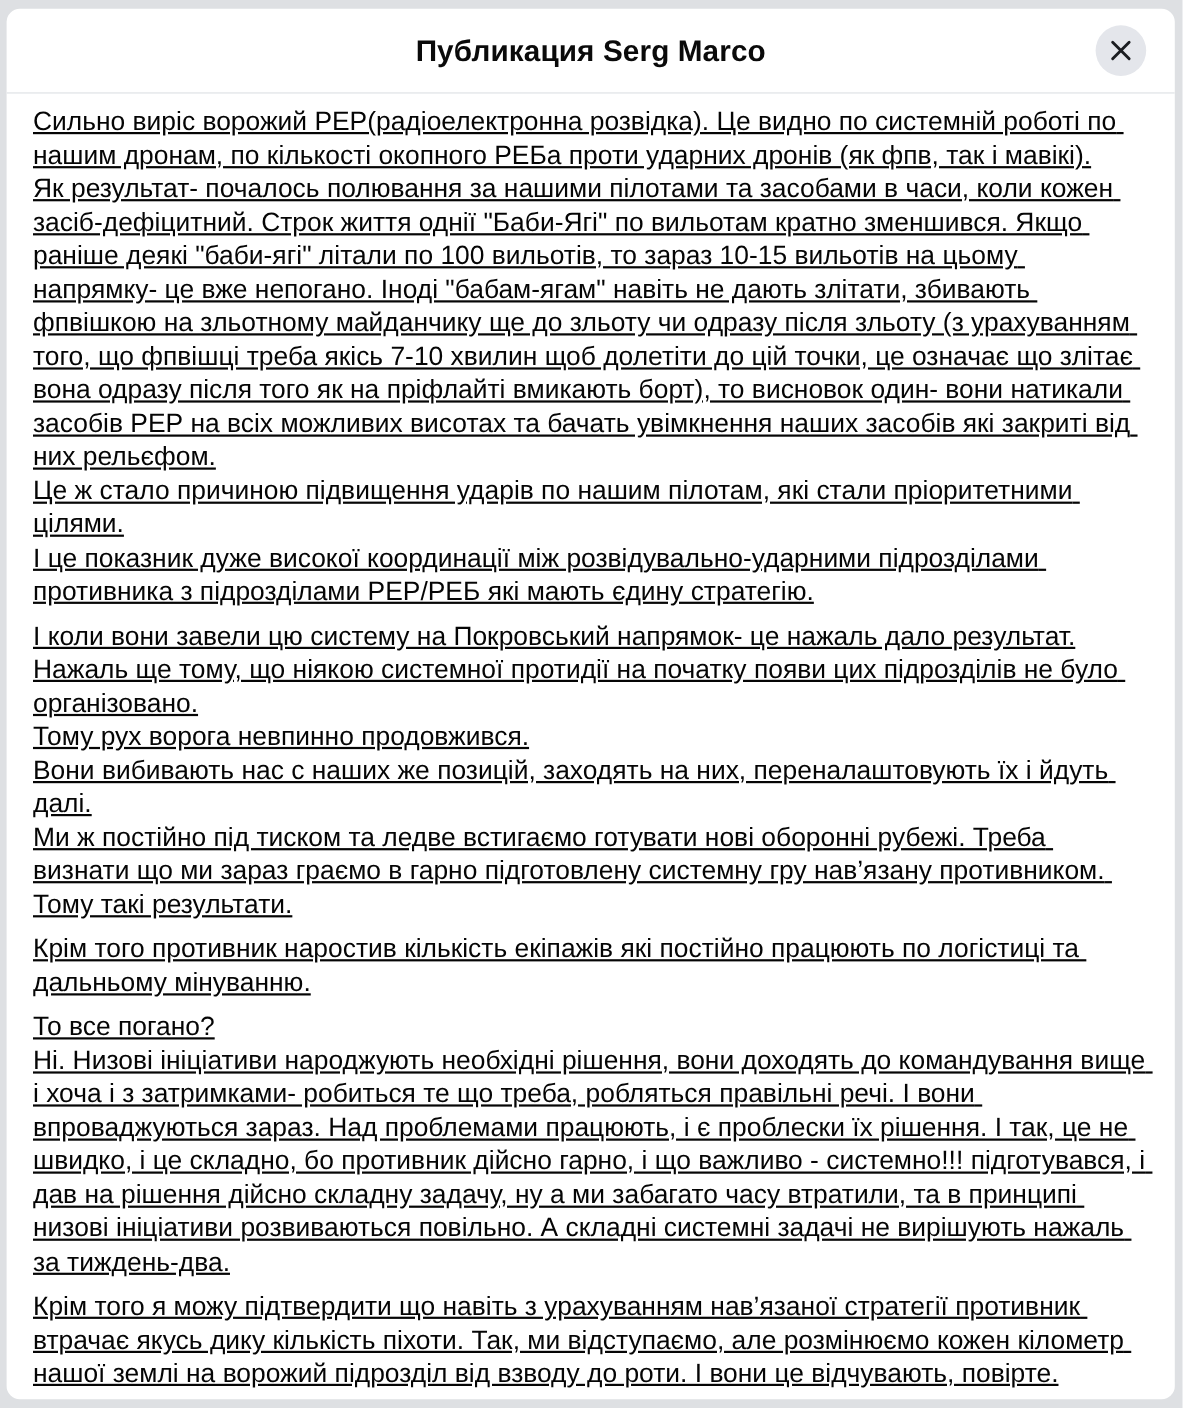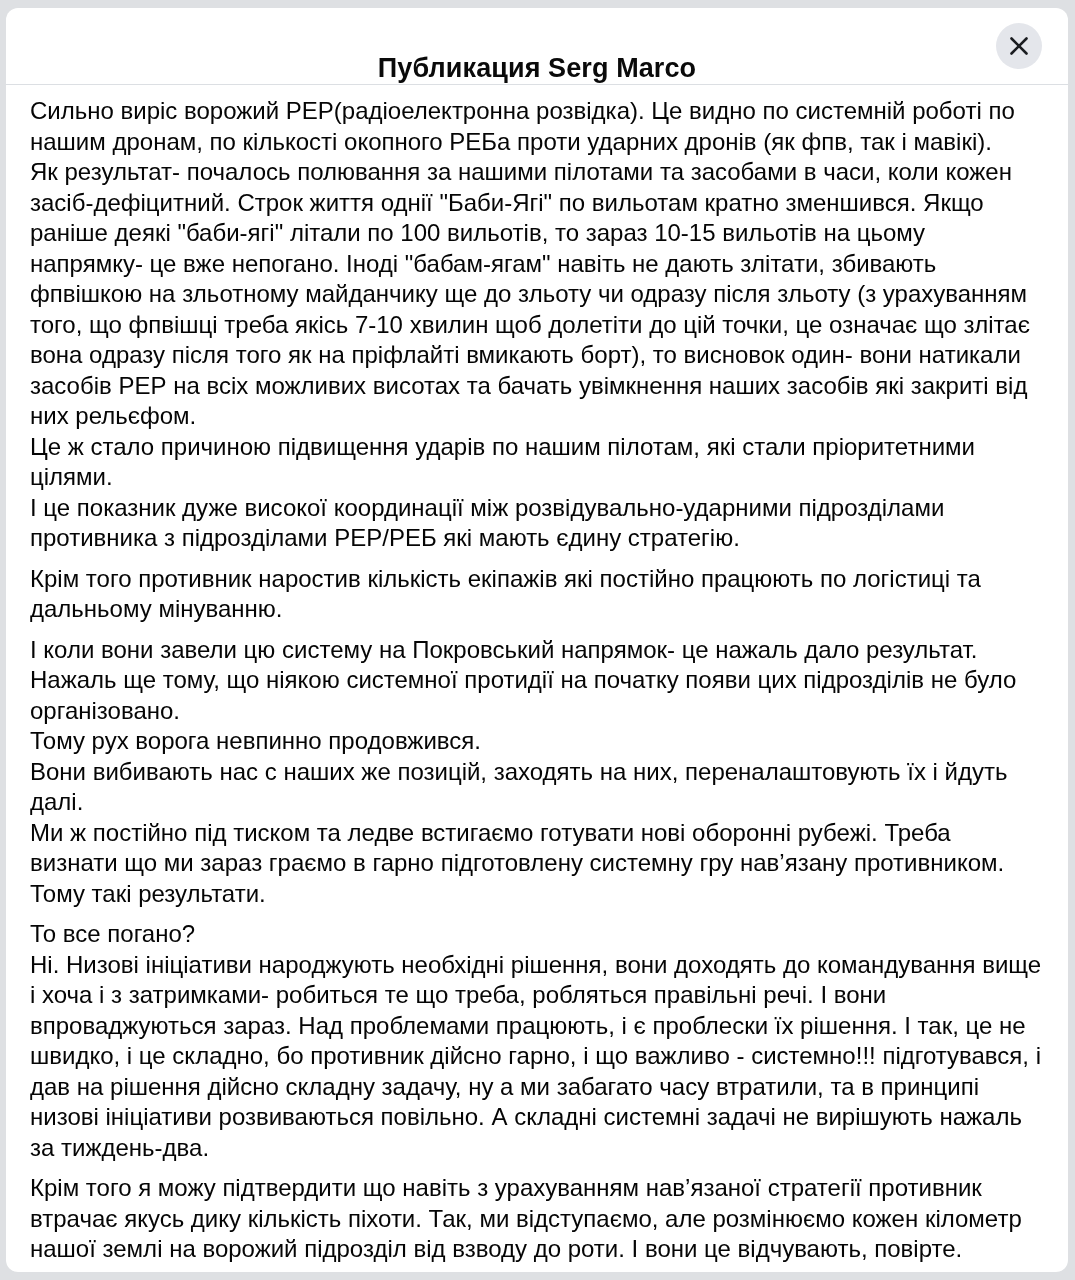--- a/index.html
+++ b/index.html
@@ -23,21 +23,21 @@
     background: #ffffff;
     border-radius: 12px;
     box-sizing: border-box;
     overflow: hidden;
   }
   .modal-header {
     position: relative;
     height: 76px;
     border-bottom: 1px solid #dcdfe3;
     display: flex;
-    align-items: flex-end;
+    align-items: center;
     justify-content: center;
   }
   .modal-title {
     margin: 0;
     font-size: 27px;
     font-weight: 700;
     color: #0a0a0a;
     letter-spacing: 0.1px;
   }
   .close-btn {
@@ -60,20 +60,21 @@
   }
   .post-body {
     padding: 11px 24px 20px 24px;
     font-size: 24px;
     line-height: 30.5px;
     color: #050505;
   }
   .post-body p {
     margin: 0 0 10px 0;
     white-space: pre-wrap;
+    text-decoration: underline;
   }
   .post-body p:last-child {
     margin-bottom: 10px;
   }
 </style>
 </head>
 <body>
 
 <div class="modal-card">
   <header class="modal-header">
@@ -86,23 +87,23 @@
         </svg>
       </span>
     </button>
   </header>
 
   <div class="post-body">
       <p>Сильно виріс ворожий РЕР(радіоелектронна розвідка). Це видно по системній роботі по нашим дронам, по кількості окопного РЕБа проти ударних дронів (як фпв, так і мавікі).
 Як результат- почалось полювання за нашими пілотами та засобами в часи, коли кожен засіб-дефіцитний. Строк життя однії "Баби-Ягі" по вильотам кратно зменшився. Якщо раніше деякі "баби-ягі" літали по 100 вильотів, то зараз 10-15 вильотів на цьому напрямку- це вже непогано. Іноді "бабам-ягам" навіть не дають злітати, збивають фпвішкою на зльотному майданчику ще до зльоту чи одразу після зльоту (з урахуванням того, що фпвішці треба якісь 7-10 хвилин щоб долетіти до цій точки, це означає що злітає вона одразу після того як на пріфлайті вмикають борт), то висновок один- вони натикали засобів РЕР на всіх можливих висотах та бачать увімкнення наших засобів які закриті від них рельєфом.
 Це ж стало причиною підвищення ударів по нашим пілотам, які стали пріоритетними цілями.
 І це показник дуже високої координації між розвідувально-ударними підрозділами противника з підрозділами РЕР/РЕБ які мають єдину стратегію.</p>
-      <p>Крім того противник наростив кількість екіпажів які постійно працюють по логістиці та дальньому мінуванню.</p>
       <p>І коли вони завели цю систему на Покровський напрямок- це нажаль дало результат.
 Нажаль ще тому, що ніякою системної протидії на початку появи цих підрозділів не було організовано.
 Тому рух ворога невпинно продовжився.
 Вони вибивають нас с наших же позицій, заходять на них, переналаштовують їх і йдуть далі.
 Ми ж постійно під тиском та ледве встигаємо готувати нові оборонні рубежі. Треба визнати що ми зараз граємо в гарно підготовлену системну гру нав’язану противником. Тому такі результати.</p>
+      <p>Крім того противник наростив кількість екіпажів які постійно працюють по логістиці та дальньому мінуванню.</p>
       <p>То все погано?
 Ні. Низові ініціативи народжують необхідні рішення, вони доходять до командування вище і хоча і з затримками- робиться те що треба, робляться правільні речі. І вони впроваджуються зараз. Над проблемами працюють, і є проблески їх рішення. І так, це не швидко, і це складно, бо противник дійсно гарно, і що важливо - системно!!! підготувався, і дав на рішення дійсно складну задачу, ну а ми забагато часу втратили, та в принципі низові ініціативи розвиваються повільно. А складні системні задачі не вирішують нажаль за тиждень-два.</p>
       <p>Крім того я можу підтвердити що навіть з урахуванням нав’язаної стратегії противник втрачає якусь дику кількість піхоти. Так, ми відступаємо, але розмінюємо кожен кілометр нашої землі на ворожий підрозділ від взводу до роти. І вони це відчувають, повірте.</p>
     </div>
 </div>
 
 </body></html>

